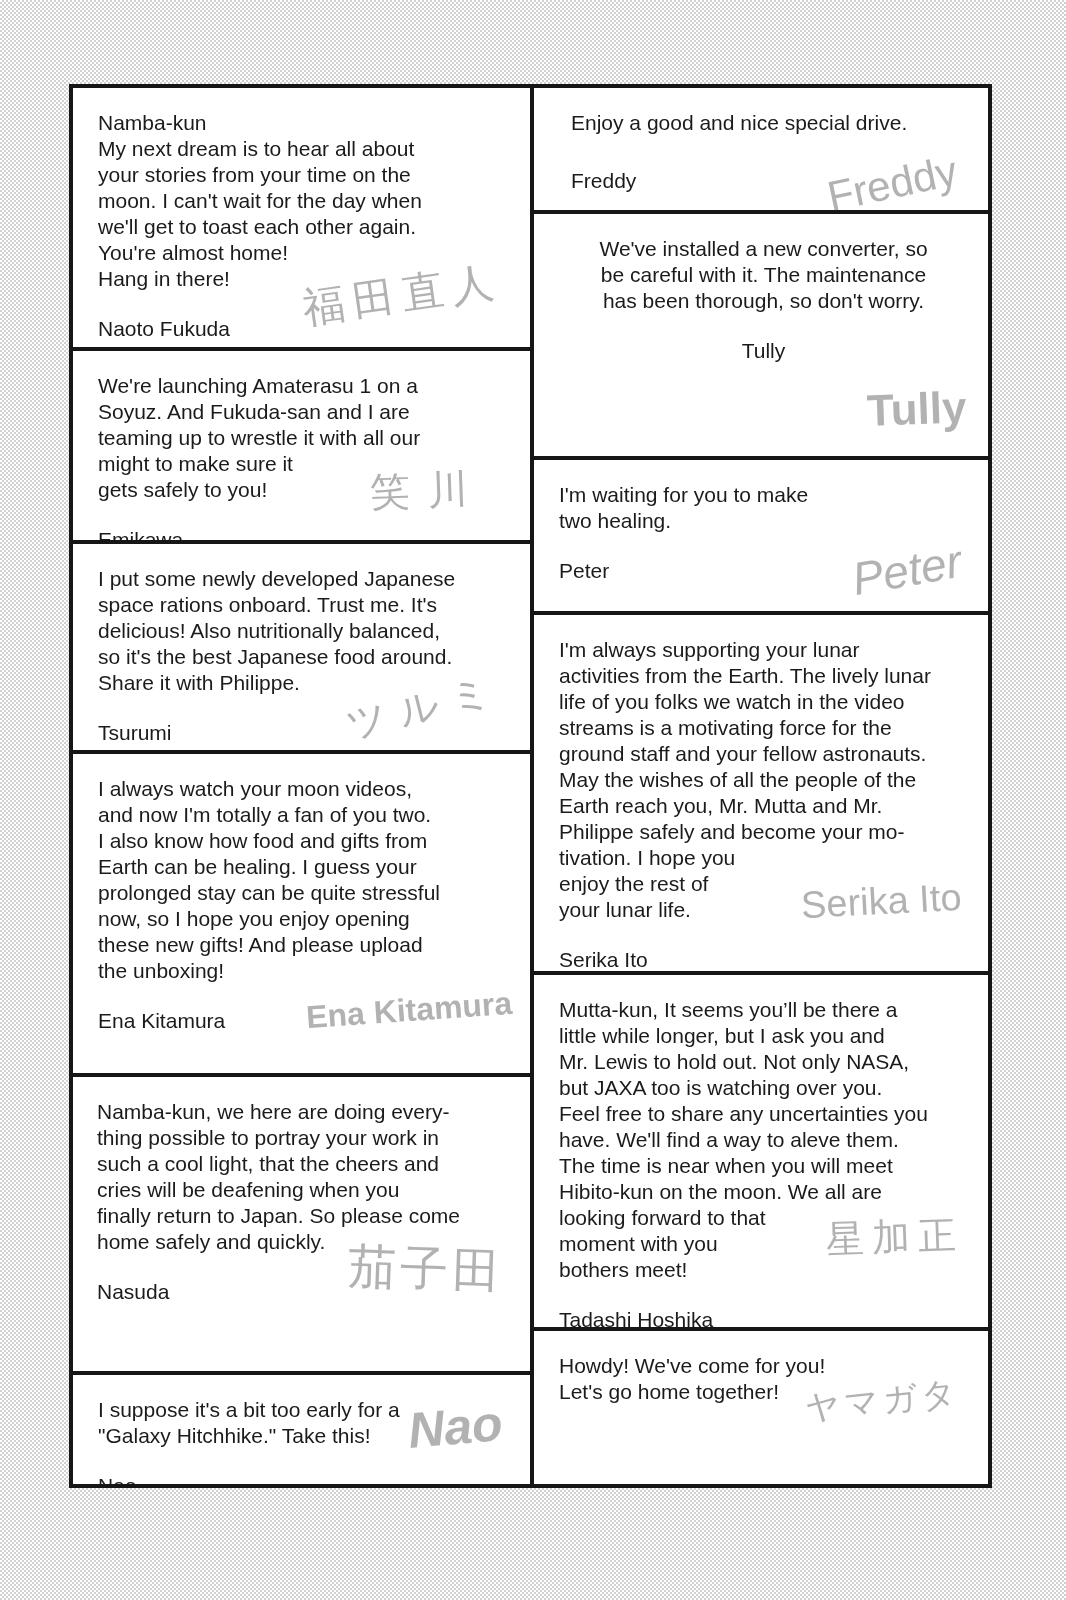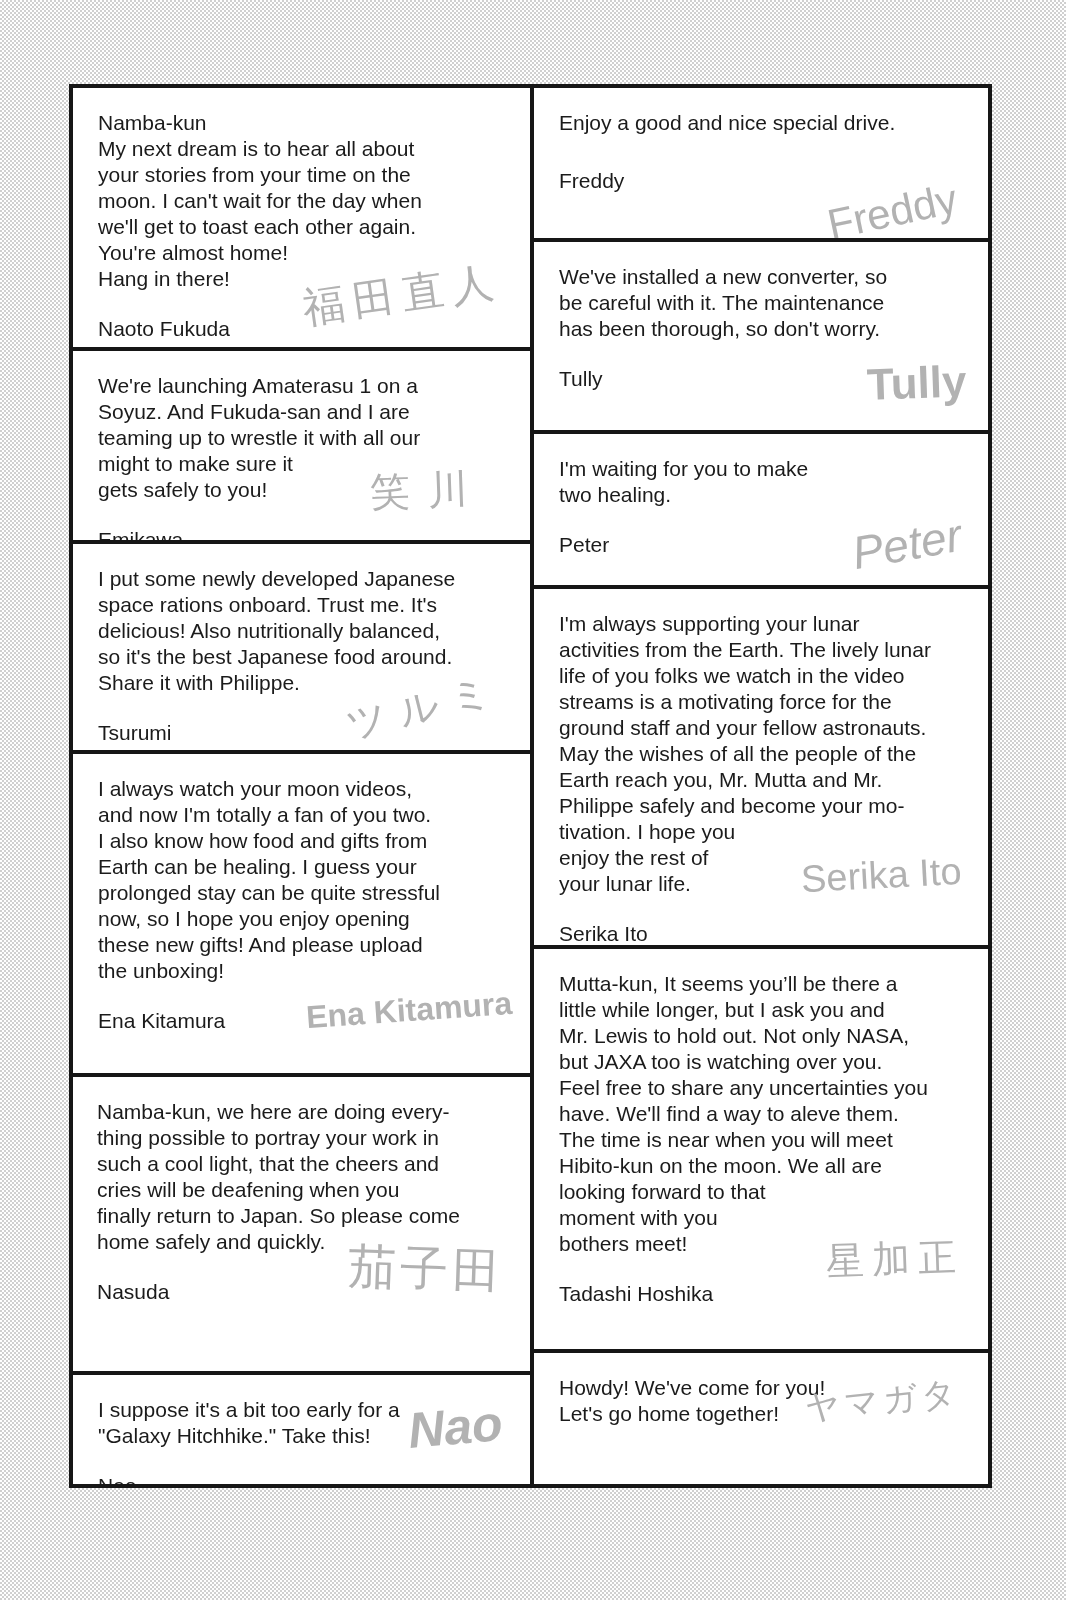--- a/index.html
+++ b/index.html
@@ -31,25 +31,25 @@
     padding: 22px 20px 0 25px;
     overflow: hidden;
   }
   .note + .note { border-top: 4px solid #161616; }
   .col-left  .n1 { height: 259px; }
   .col-left  .n2 { height: 193px; }
   .col-left  .n3 { height: 210px; }
   .col-left  .n4 { height: 323px; }
   .col-left  .n5 { height: 298px; padding-left: 24px; }
   .col-left  .n6 { flex: 1; }
-  .col-right .n1 { height: 150px; }
-  .col-right .n2 { height: 192px; }
+  .col-right .n1 { height: 122px; margin-left: 12px; }
+  .col-right .n2 { height: 246px; text-align: center; }
   .col-right .n3 { height: 155px; }
   .col-right .n4 { height: 360px; }
-  .col-right .n5 { height: 404px; }
+  .col-right .n5 { height: 356px; }
   .col-right .n6 { flex: 1; }
   .msg {
     white-space: pre-line;
     font-size: 21px;
     line-height: 26px;
     color: #1b1b1b;
   }
   .sender {
     margin-top: 24px;
     font-size: 21px;

